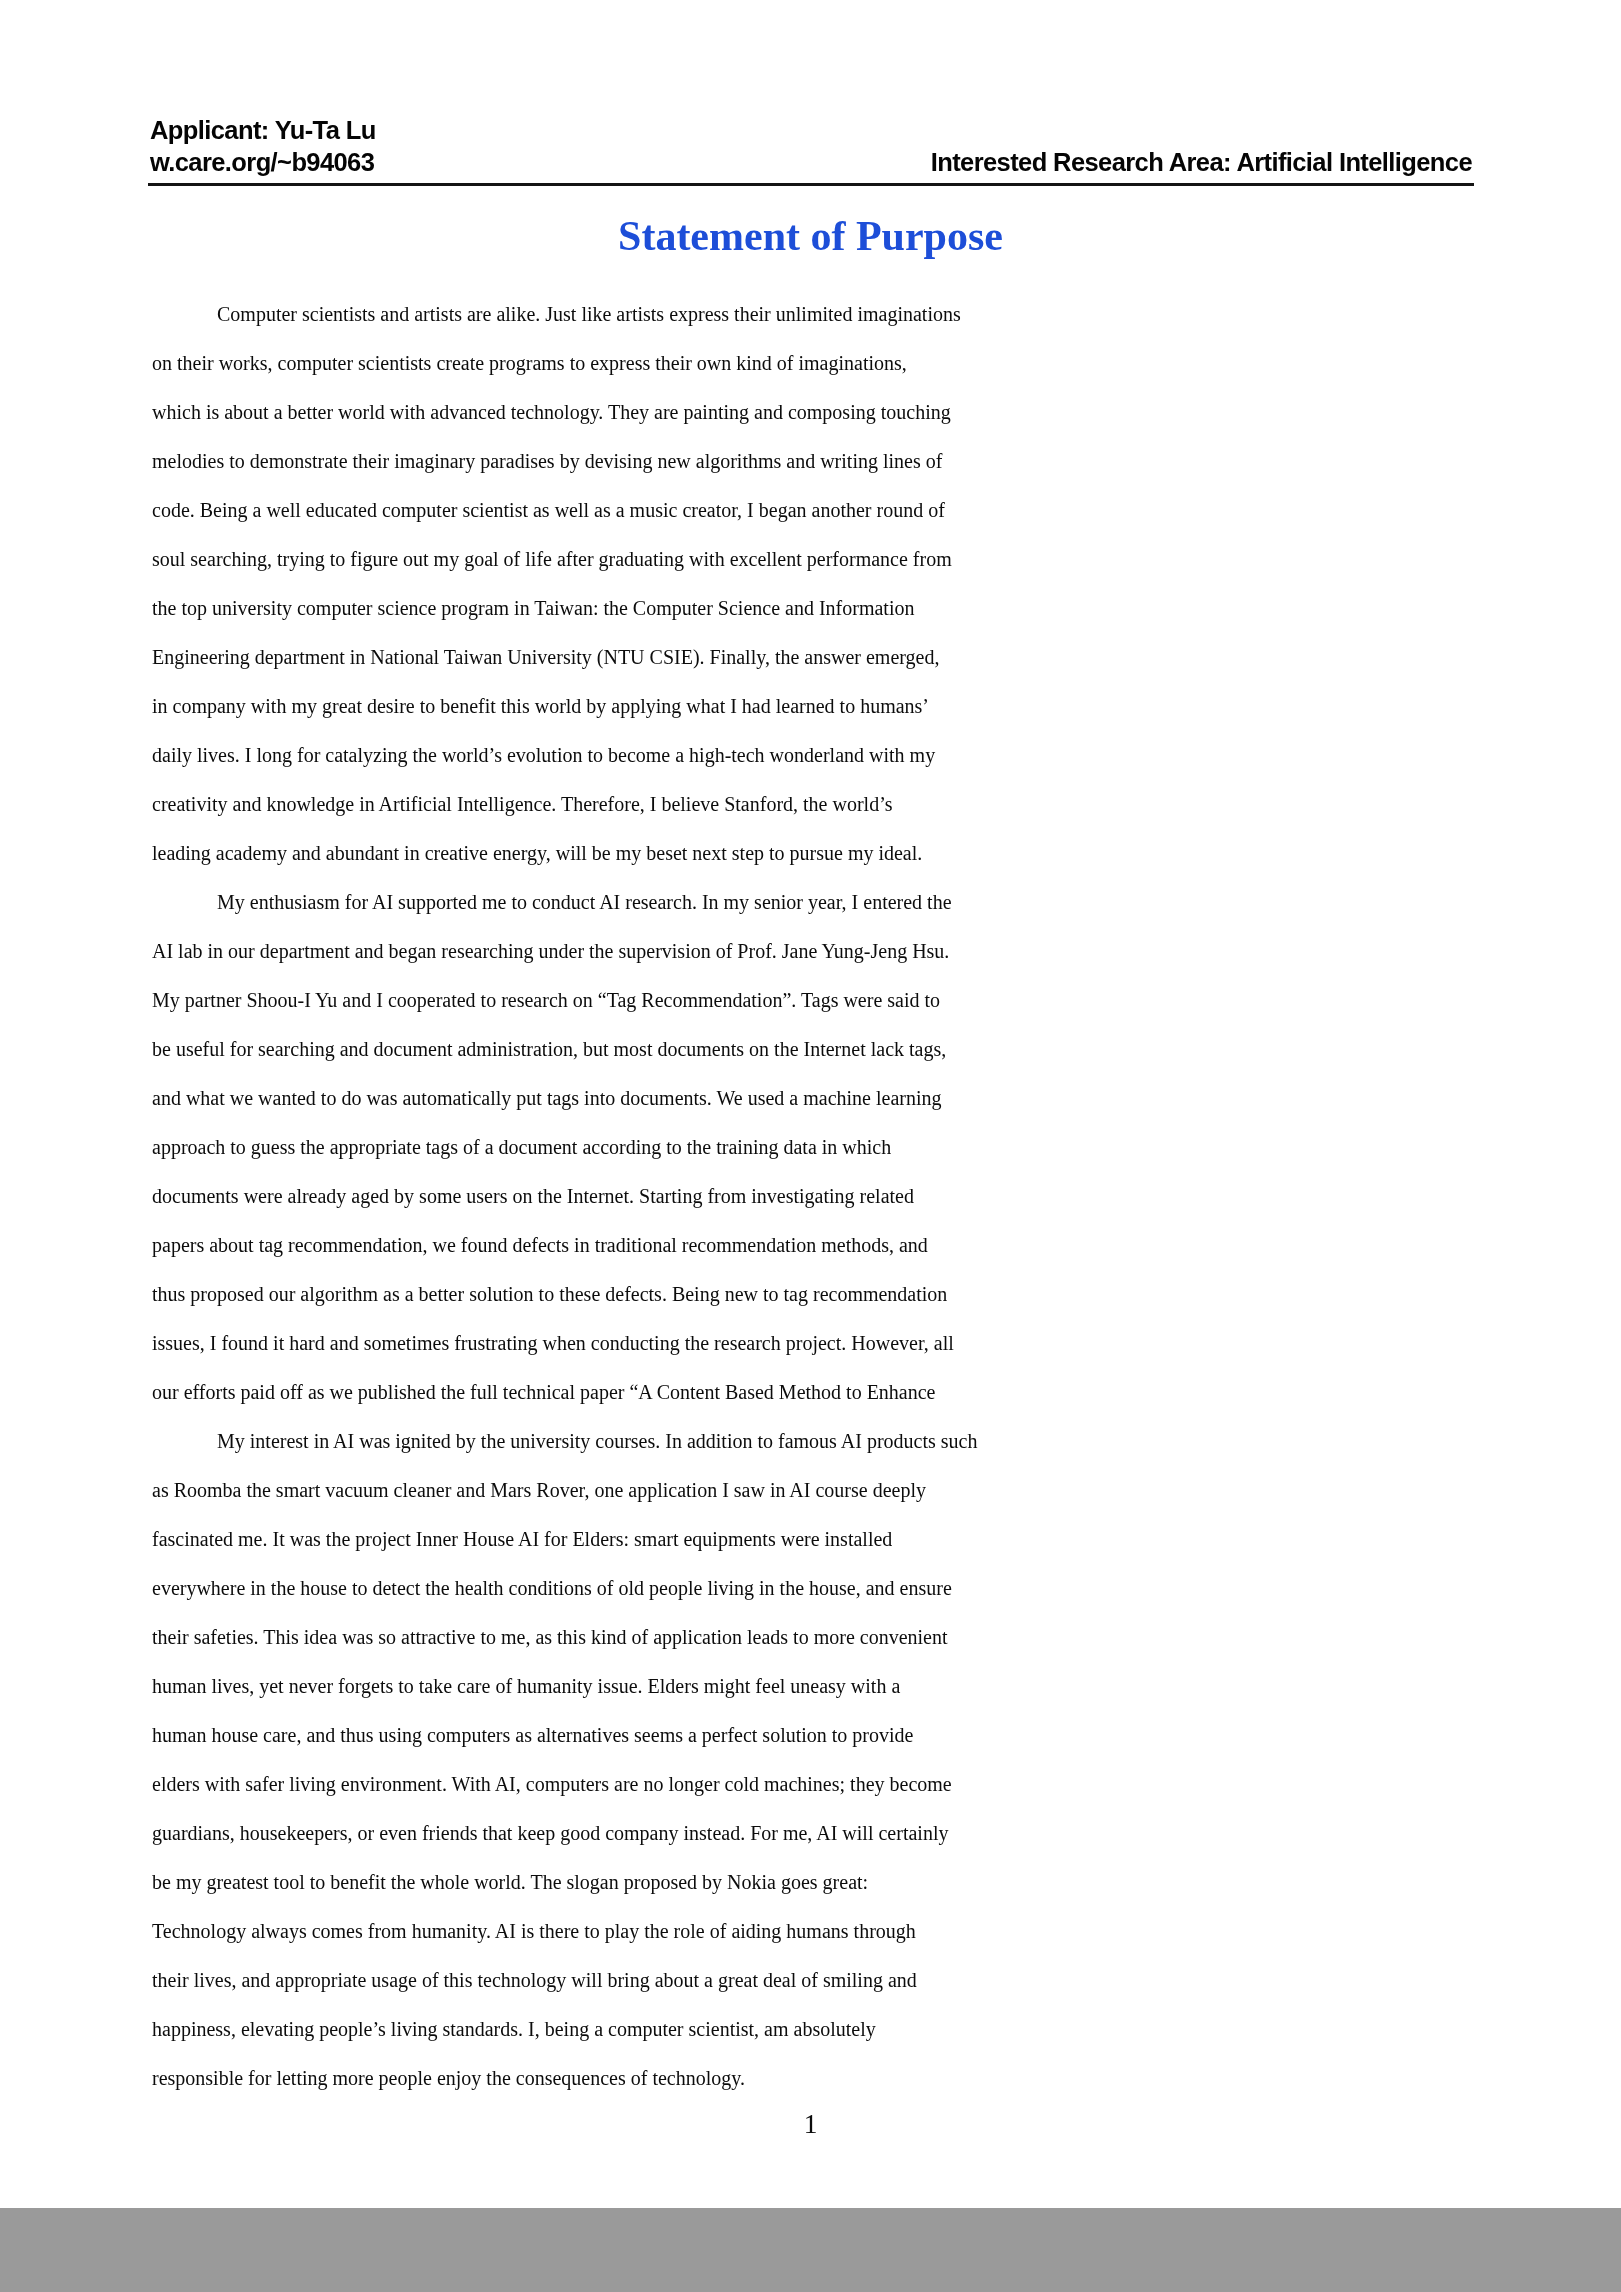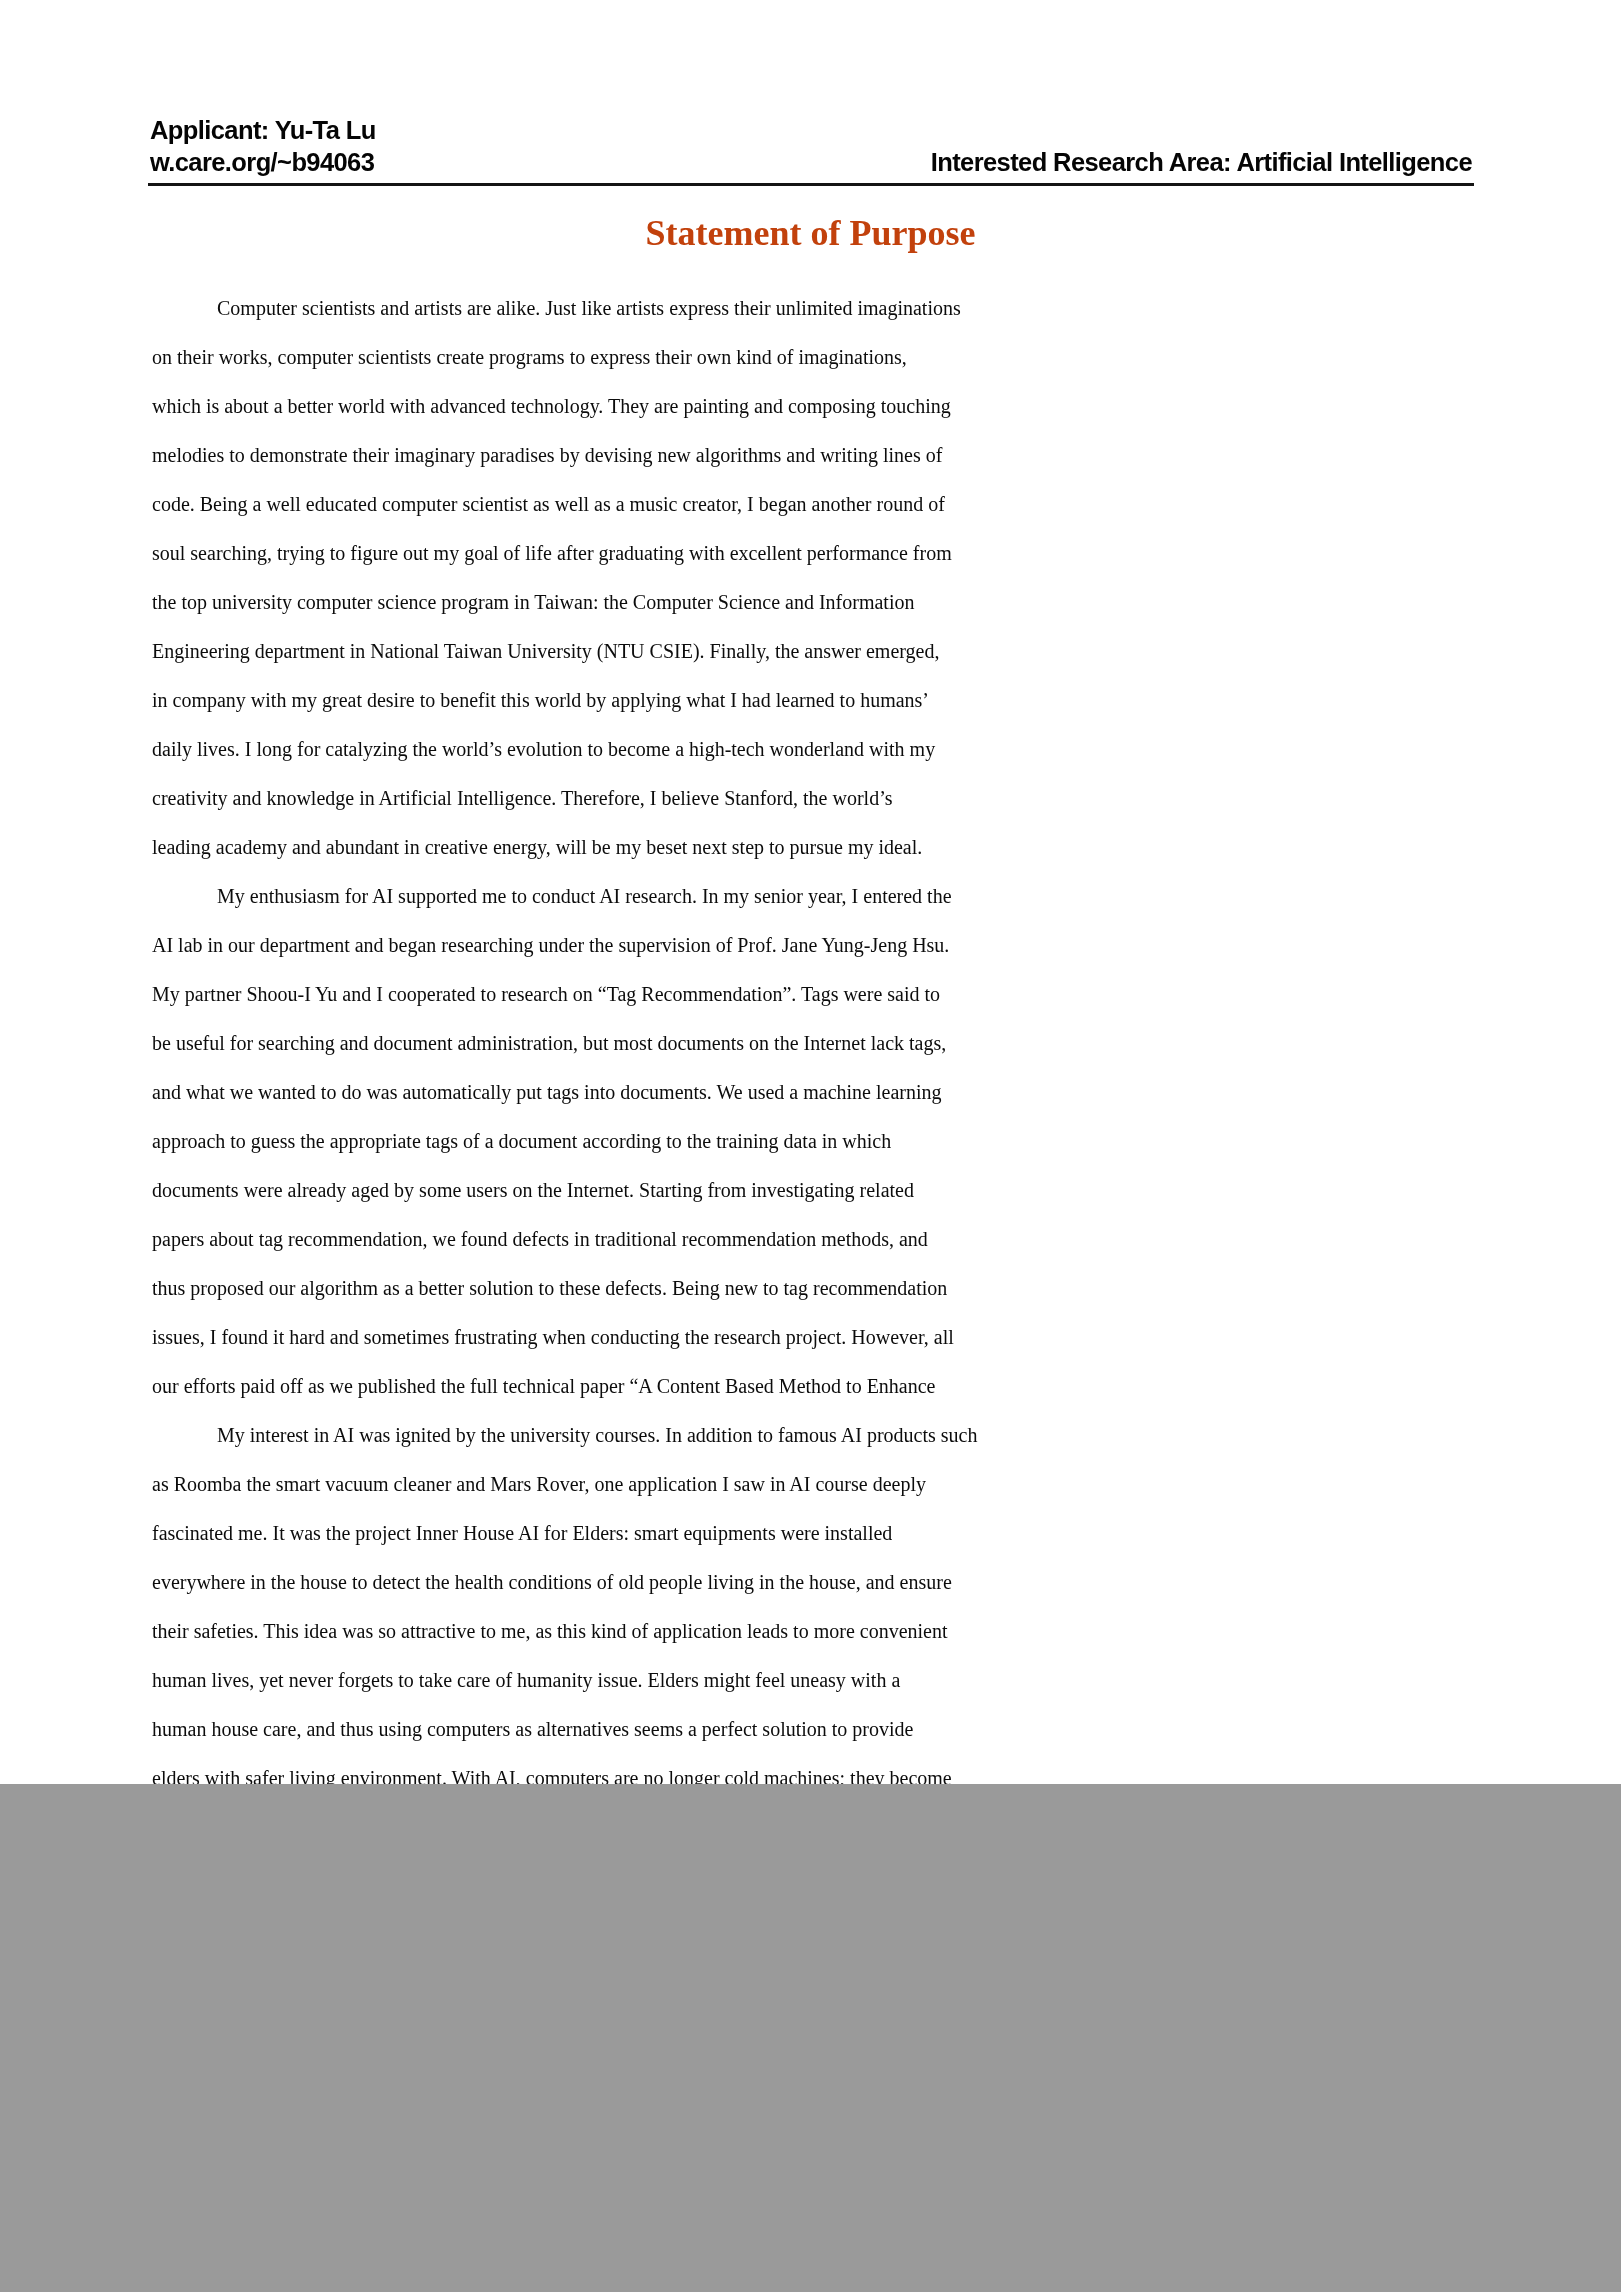--- a/index.html
+++ b/index.html
@@ -1,20 +1,20 @@
 <!DOCTYPE html>
 <html><head>
 <meta charset="utf-8">
 <style>
   * { margin: 0; padding: 0; box-sizing: border-box; }
   html, body { background: #9a9a9a; }
   .page {
     position: relative;
     width: 1621px;
-    height: 1784px;
+    height: 2208px;
     background: #ffffff;
     color: #0a0a0a;
     margin: 0 auto;
     overflow: hidden;
     font-family: "Liberation Serif", "DejaVu Serif", serif;
   }
   .header {
     display: flex;
     justify-content: space-between;
     align-items: flex-end;
@@ -30,22 +30,22 @@
   .header-divider {
     border: none;
     border-top: 3.9px solid #141414;
     margin: 4.9px 147px 0 148px;
   }
   .doc-title {
     margin-top: 26.5px;
     text-align: center;
     font-family: "Liberation Serif", "DejaVu Serif", serif;
     font-weight: bold;
-    font-size: 36px;
-    color: #c2410c;
+    font-size: 42px;
+    color: #1d4ed8;
   }
   .body-text {
     padding: 0 127px 0 152px;
     margin-top: 30px;
     font-size: 20px;
     line-height: 49px;
     color: #0c0c0c;
   }
   .body-text p {
     white-space: pre;       

